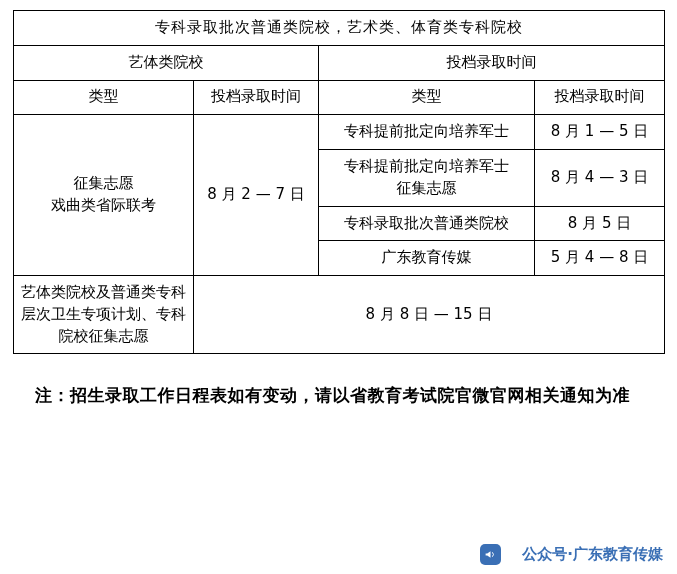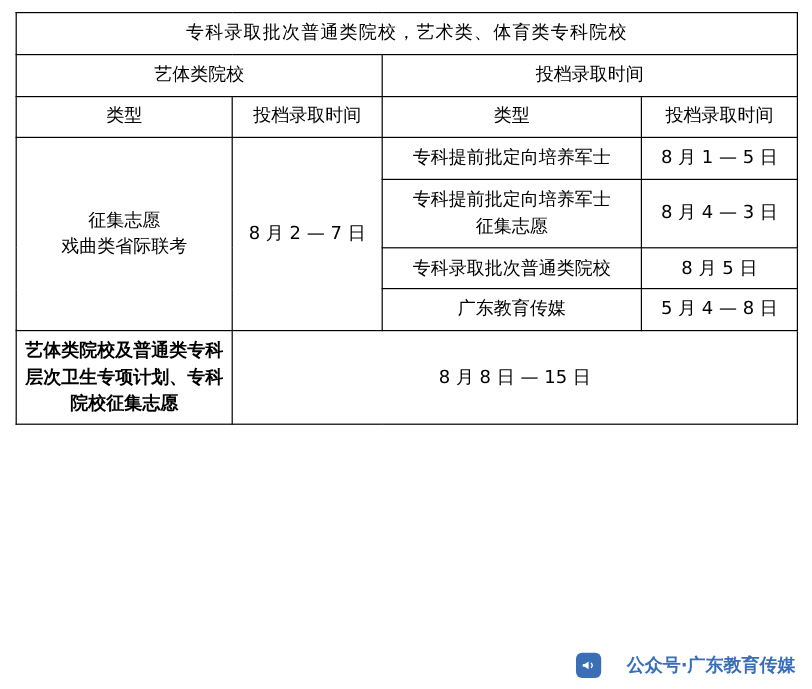--- a/index.html
+++ b/index.html
@@ -57,21 +57,20 @@
     font-size: 15px;
   }
   .row-tall td {
     padding-top: 12px;
     padding-bottom: 12px;
   }
   .last-type {
     font-size: 15px;
     line-height: 1.65;
     padding: 8px 6px;
-    font-weight: bold;
   }
   .last-time {
     font-size: 15px;
   }
   .note {
     margin-top: 26px;
     font-size: 17px;
     font-weight: bold;
     line-height: 1.85;
     padding-left: 22px;
@@ -150,20 +149,21 @@
         <td>5 月 4 — 8 日</td>
       </tr>
 
       <tr>
         <td class="last-type">艺体类院校及普通类专科层次卫生专项计划、专科院校征集志愿</td>
         <td class="last-time" colspan="3">8 月 8 日 — 15 日</td>
       </tr>
     </tbody>
   </table>
 
+  <div class="note">注：招生录取工作日程表如有变动，请以省教育考试院官微官网相关通知为准</div>
 
   <div class="watermark">
     <span class="wm-badge">
       <svg width="13" height="13" viewBox="0 0 24 24" aria-hidden="true">
         <path d="M3 10v4h3l6 4V6L6 10H3z" fill="#ffffff"></path>
         <path d="M16 8.5a5 5 0 010 7" stroke="#ffffff" stroke-width="1.8" fill="none" stroke-linecap="round"></path>
       </svg>
     </span>
     <span>公众号·广东教育传媒</span>
   </div>

